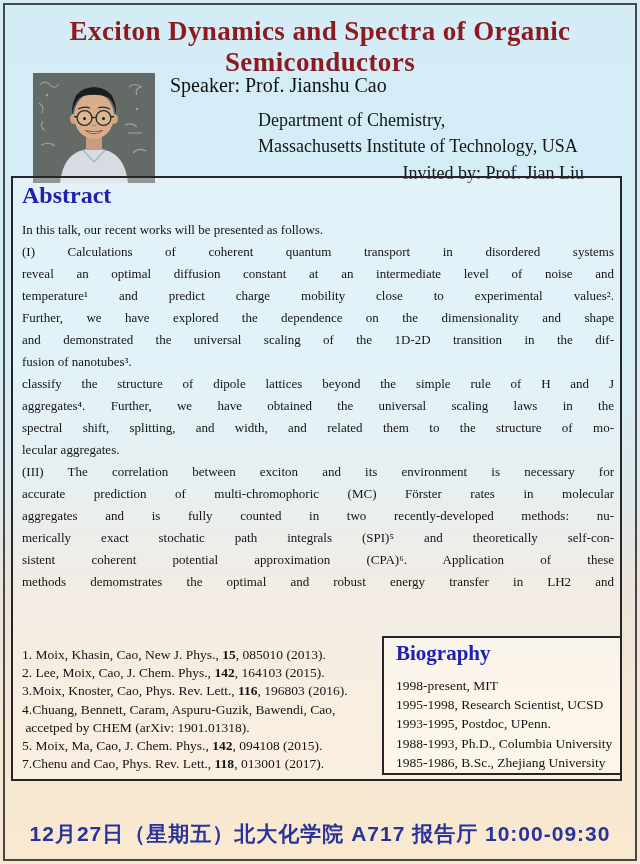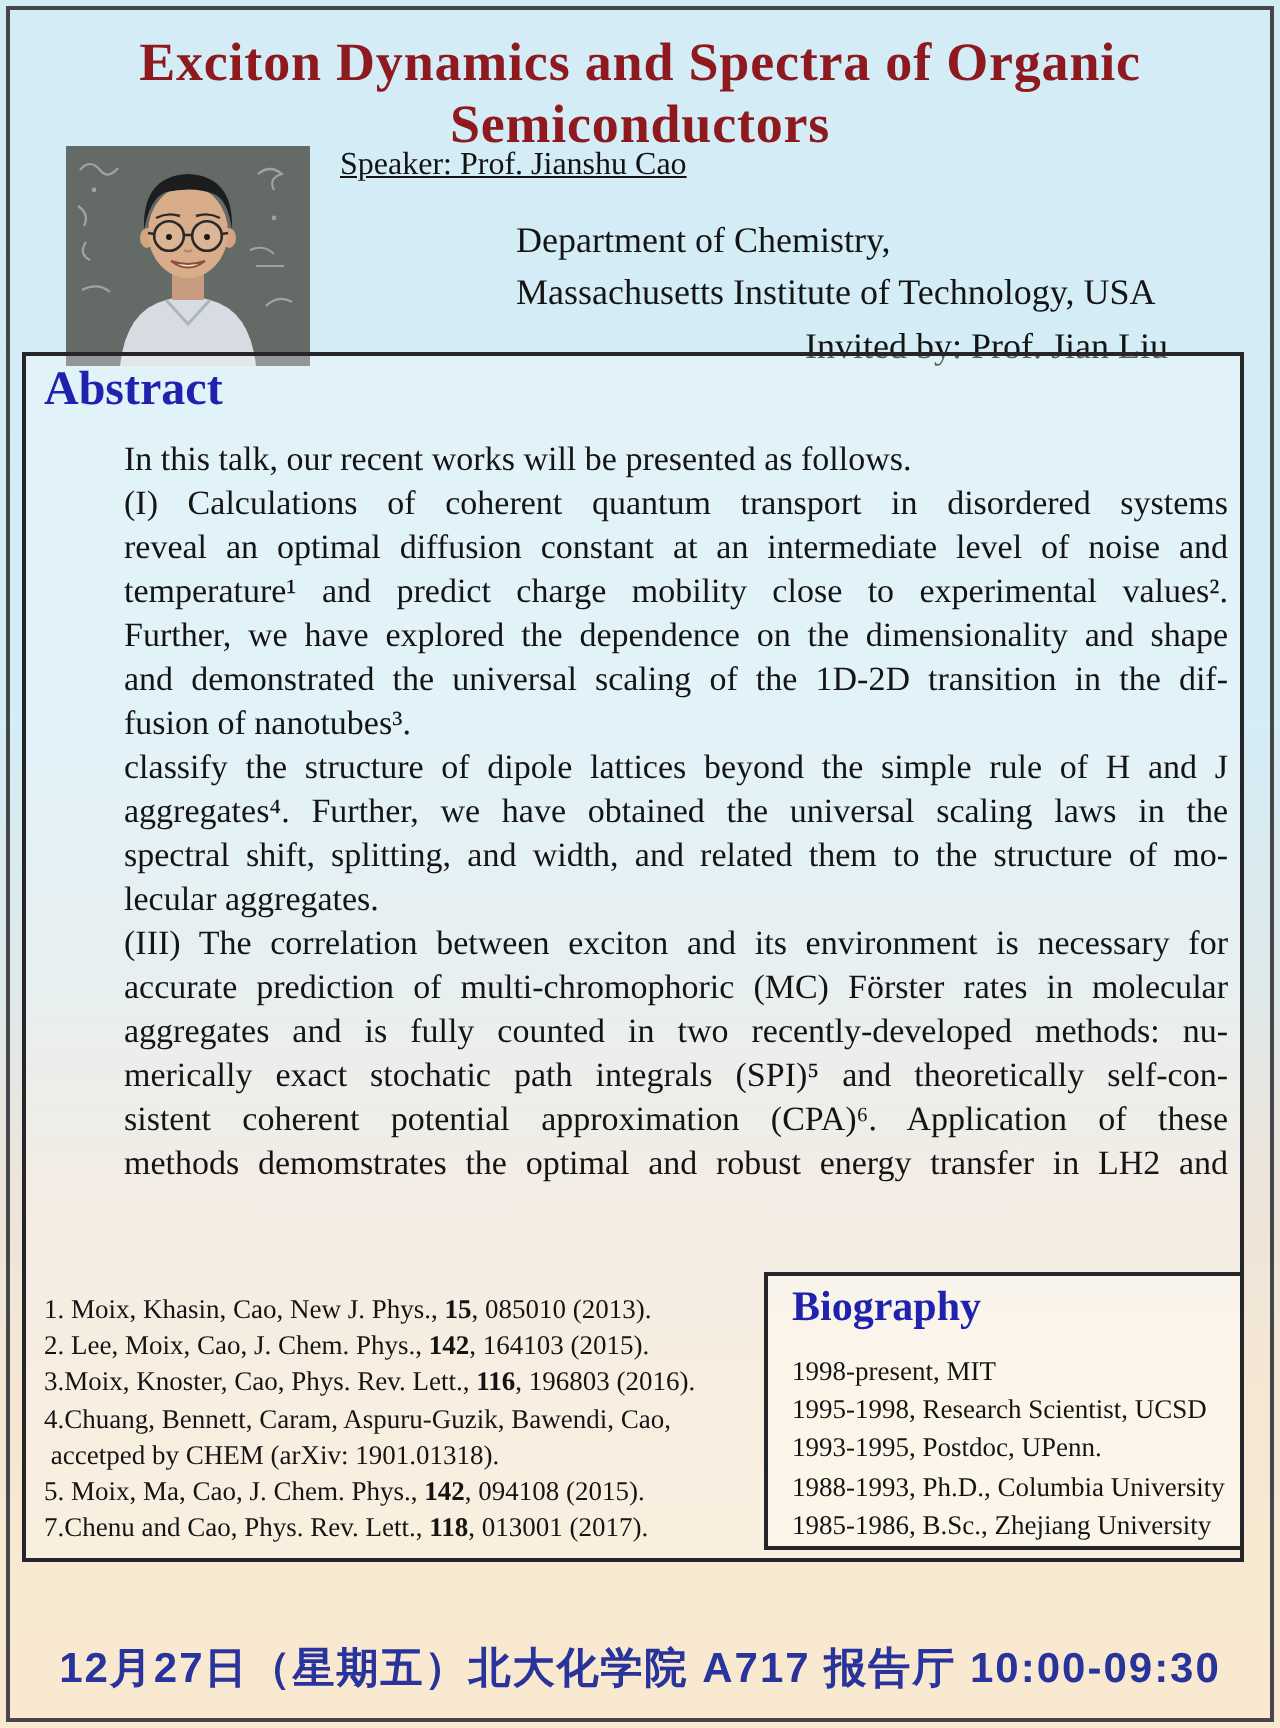--- a/index.html
+++ b/index.html
@@ -11,35 +11,35 @@
       #ece4da 68%, #f5e7d4 80%, #f9e9cf 100%);
     font-family:"Liberation Serif","DejaVu Serif",serif; color:#141414;
   }
   .page-border { position:absolute; inset:3px; border:2px solid #47474b; pointer-events:none; }
   .title {
     position:absolute; top:16px; left:0; right:0; margin:0; text-align:center;
     font-size:27px; font-weight:bold; color:#8e1a1f; letter-spacing:.4px;
   }
   .photo { position:absolute; left:33px; top:73px; width:122px; height:110px; }
   .photo svg { display:block; width:100%; height:100%; }
-  .speaker-line { position:absolute; left:170px; top:74px; font-size:16px; color:#121212;text-decoration:underline; }
+  .speaker-line { position:absolute; left:170px; top:74px; font-size:20px; color:#121212; }
   .affil1 { position:absolute; left:258px; top:110px; font-size:18px; }
   .affil2 { position:absolute; left:258px; top:136px; font-size:18px;text-align:center; }
   .invited { position:absolute; top:163px; left:300px; width:284px; text-align:right; font-size:18px; }
 
   .abstract-box {
     position:absolute; left:11px; top:176px; width:611px; height:605px;
     border:2px solid #26262a; box-sizing:border-box;
     background:rgba(255,255,255,0.30);
   }
   .abs-heading { position:absolute; left:9px; top:4px; font-size:24px; font-weight:bold; color:#1e22ae; }
   .abs-lines { position:absolute; left:9px; right:6px; top:41px; }
   .aline {
-    font-size:17px; line-height:22px; height:22px; overflow:hidden;
-    text-align:justify; text-align-last:justify; color:#141414;margin-left:40px;
+    font-size:13px; line-height:22px; height:22px; overflow:hidden;
+    text-align:justify; text-align-last:justify; color:#141414;
   }
   .aline.last { text-align-last:left; }
 
   .refs { position:absolute; left:9px; top:468px; font-size:13.5px; line-height:18.2px; }
   .ref-line { white-space:pre; }
   .ref-line b { font-weight:bold; }
 
   .bio-box {
     position:absolute; right:-2px; top:458px; width:240px; height:139px;
     border:2px solid #26262a; box-sizing:border-box;

